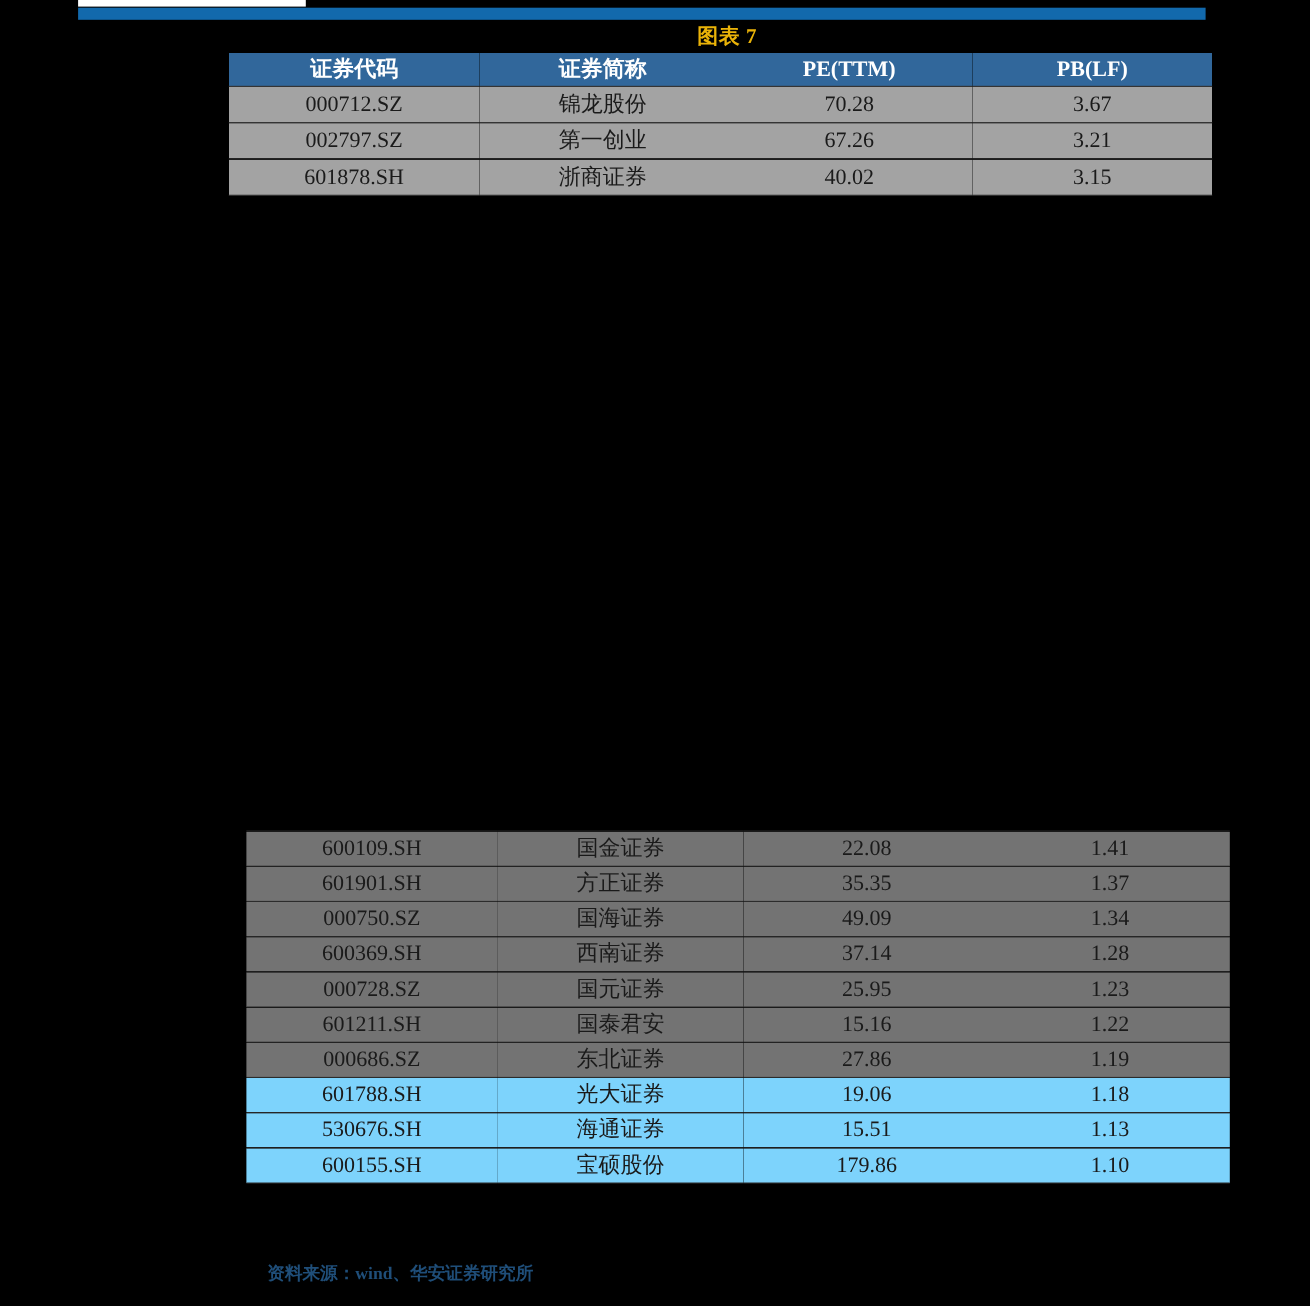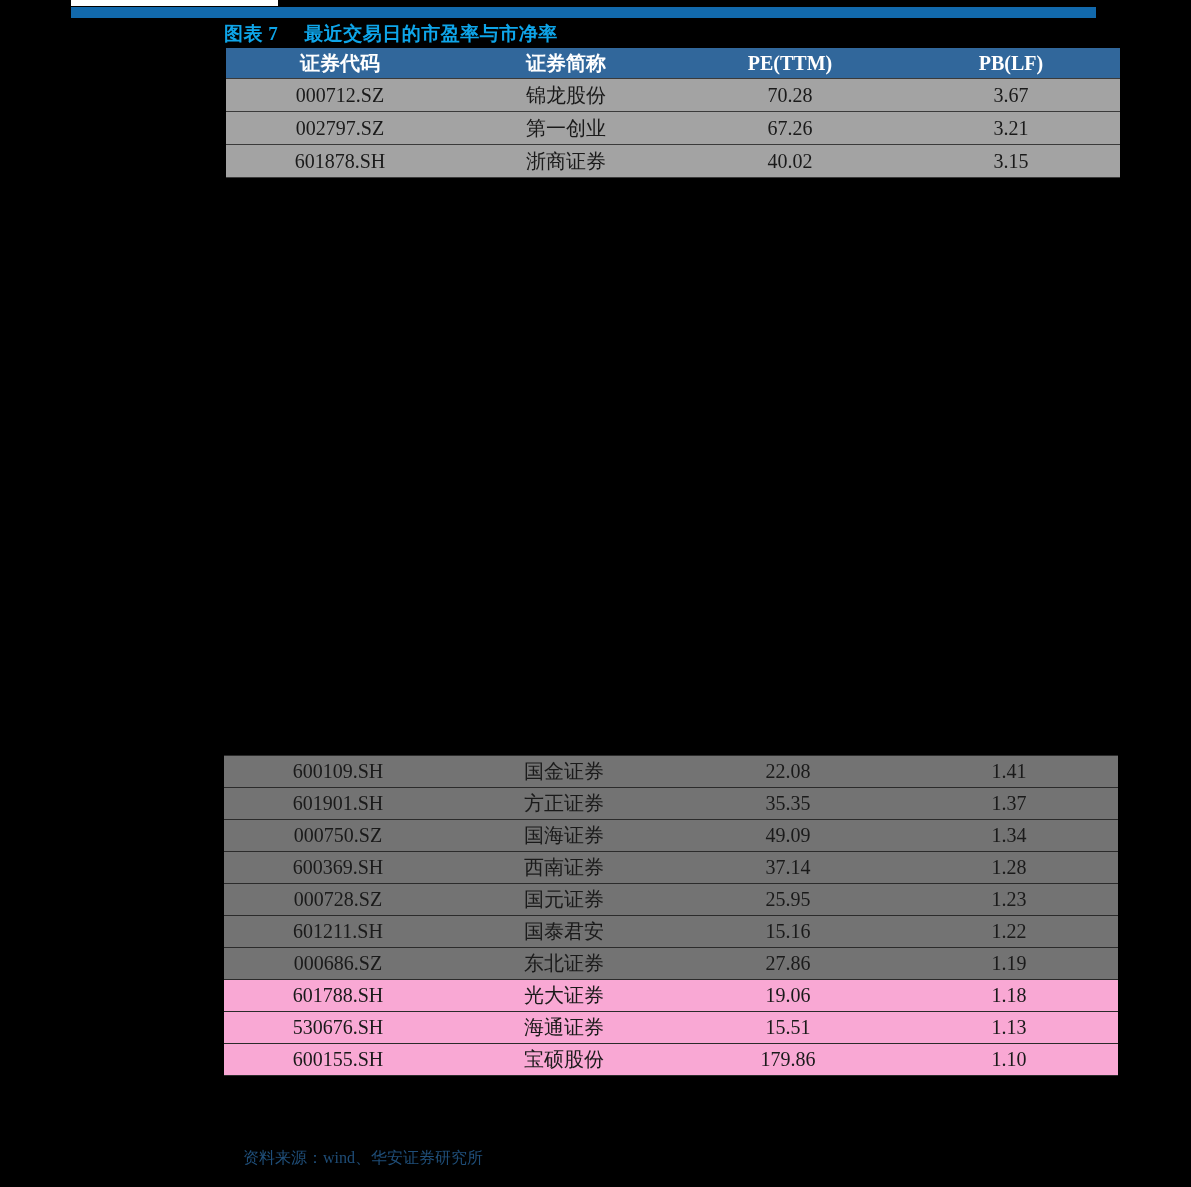--- a/index.html
+++ b/index.html
@@ -35,26 +35,27 @@
 
   
   .fig-caption {
     position: absolute;
     left: 224px;
     top: 20px;
     width: 900px;
     height: 28px;
     display: flex;
     align-items: center;
-    color: #0ea5e9;
+    color: #eab308;
     font-family: "Liberation Serif", "DejaVu Serif", serif;
     font-weight: bold;
     font-size: 19px;
     letter-spacing: 0.5px;
     white-space: pre;
+    flex-direction: column;
   }
   .fig-caption .fig-num { margin-right: 26px; }
 
   
   .data-table {
     position: absolute;
     border-collapse: collapse;
     table-layout: fixed;
     border-spacing: 0;
   }
@@ -74,21 +75,21 @@
   }
 
   
   col.c-code { width: 228px; }
   col.c-name { width: 224px; }
   col.c-pe   { width: 224px; }
   col.c-pb   { width: 218px; }
 
   
   #table-top {
-    left: 226px;
+    left: 208px;
     top: 48px;
     width: 894px;
   }
   #table-top thead th {
     background: #31679B;
     color: #FFFFFF;
     font-weight: bold;
     font-size: 20px;
     height: 30px;
     line-height: 30px;
@@ -110,31 +111,31 @@
     width: 894px;
   }
   #table-bottom tbody td {
     background: #737373;
     border-top: 1px solid #2B2B2B;
     border-bottom: 1px solid #2B2B2B;
     height: 31px;
     line-height: 31px;
   }
   #table-bottom tbody tr.row-highlight td {
-    background: #f9a8d4;
+    background: #7dd3fc;
   }
 
   
   .source-note {
     position: absolute;
     left: 243px;
     top: 1148px;
     color: #1F4E79;
     font-family: "Liberation Serif", "DejaVu Serif", serif;
-    font-weight: normal;
+    font-weight: bold;
     font-size: 16px;
     white-space: pre;
   }
 </style>
 </head>
 <body>
 
 <div class="top-white-bar"></div>
 <div class="top-blue-bar"></div>
 

